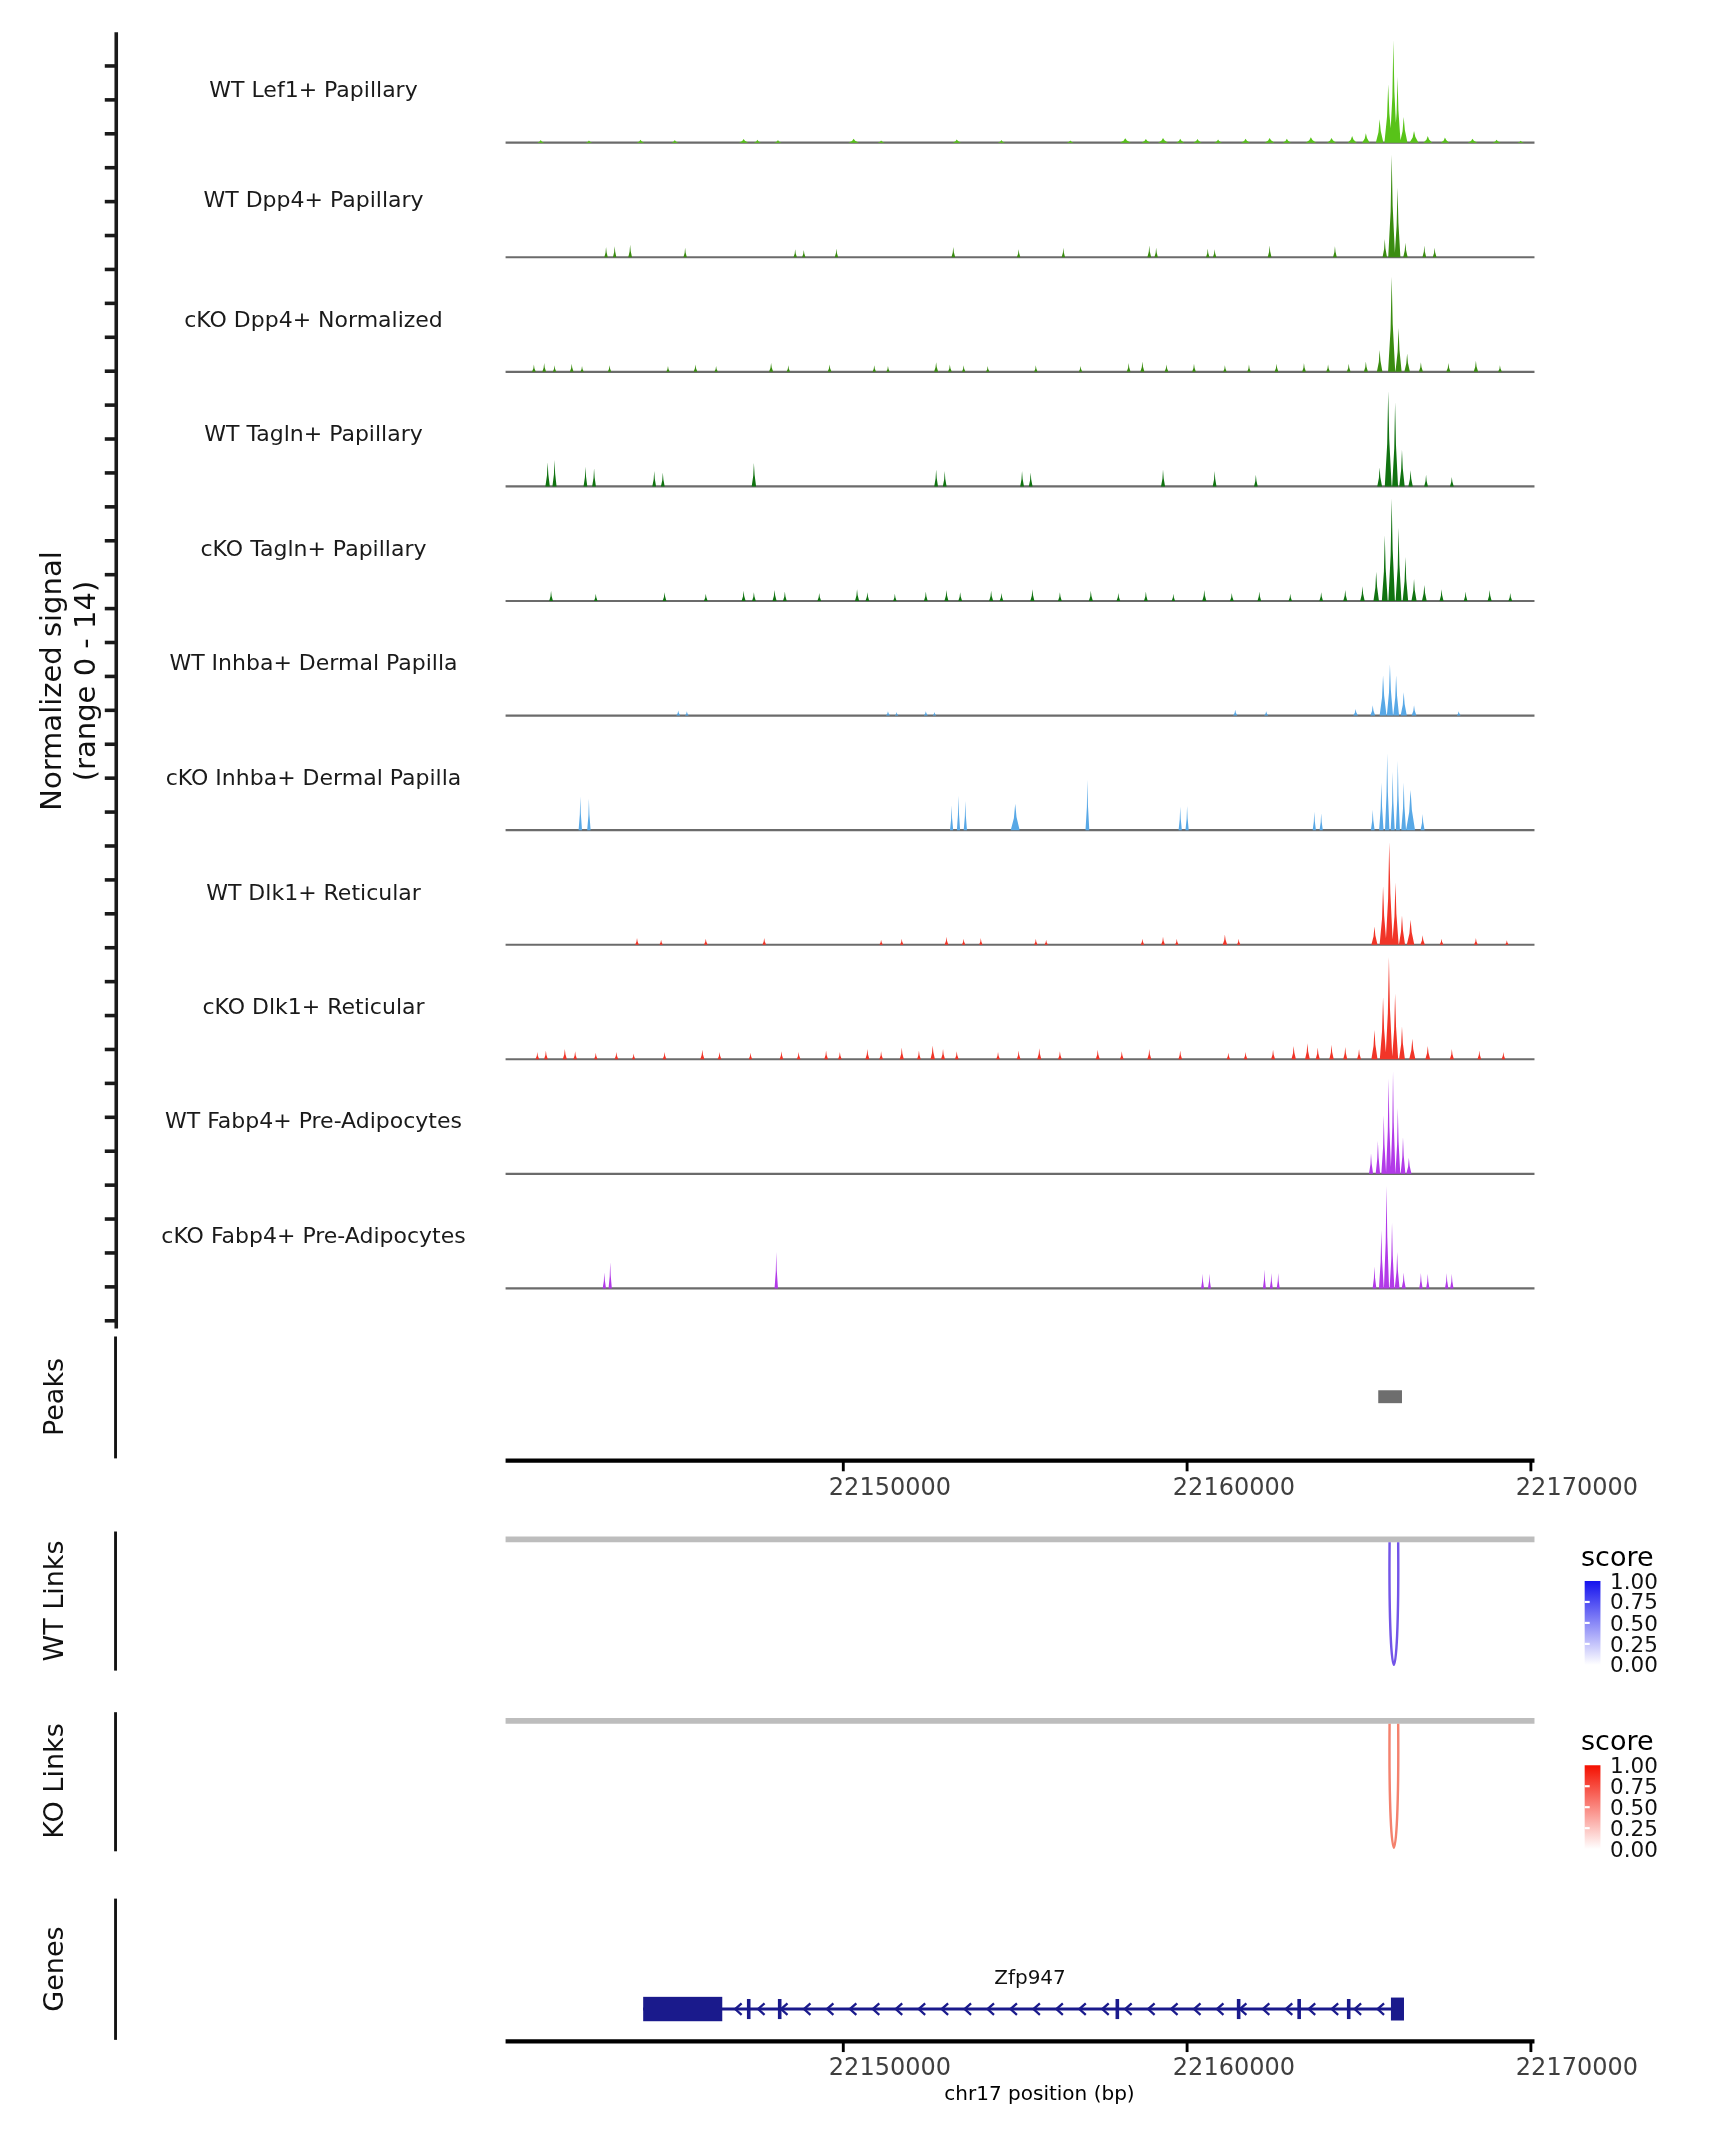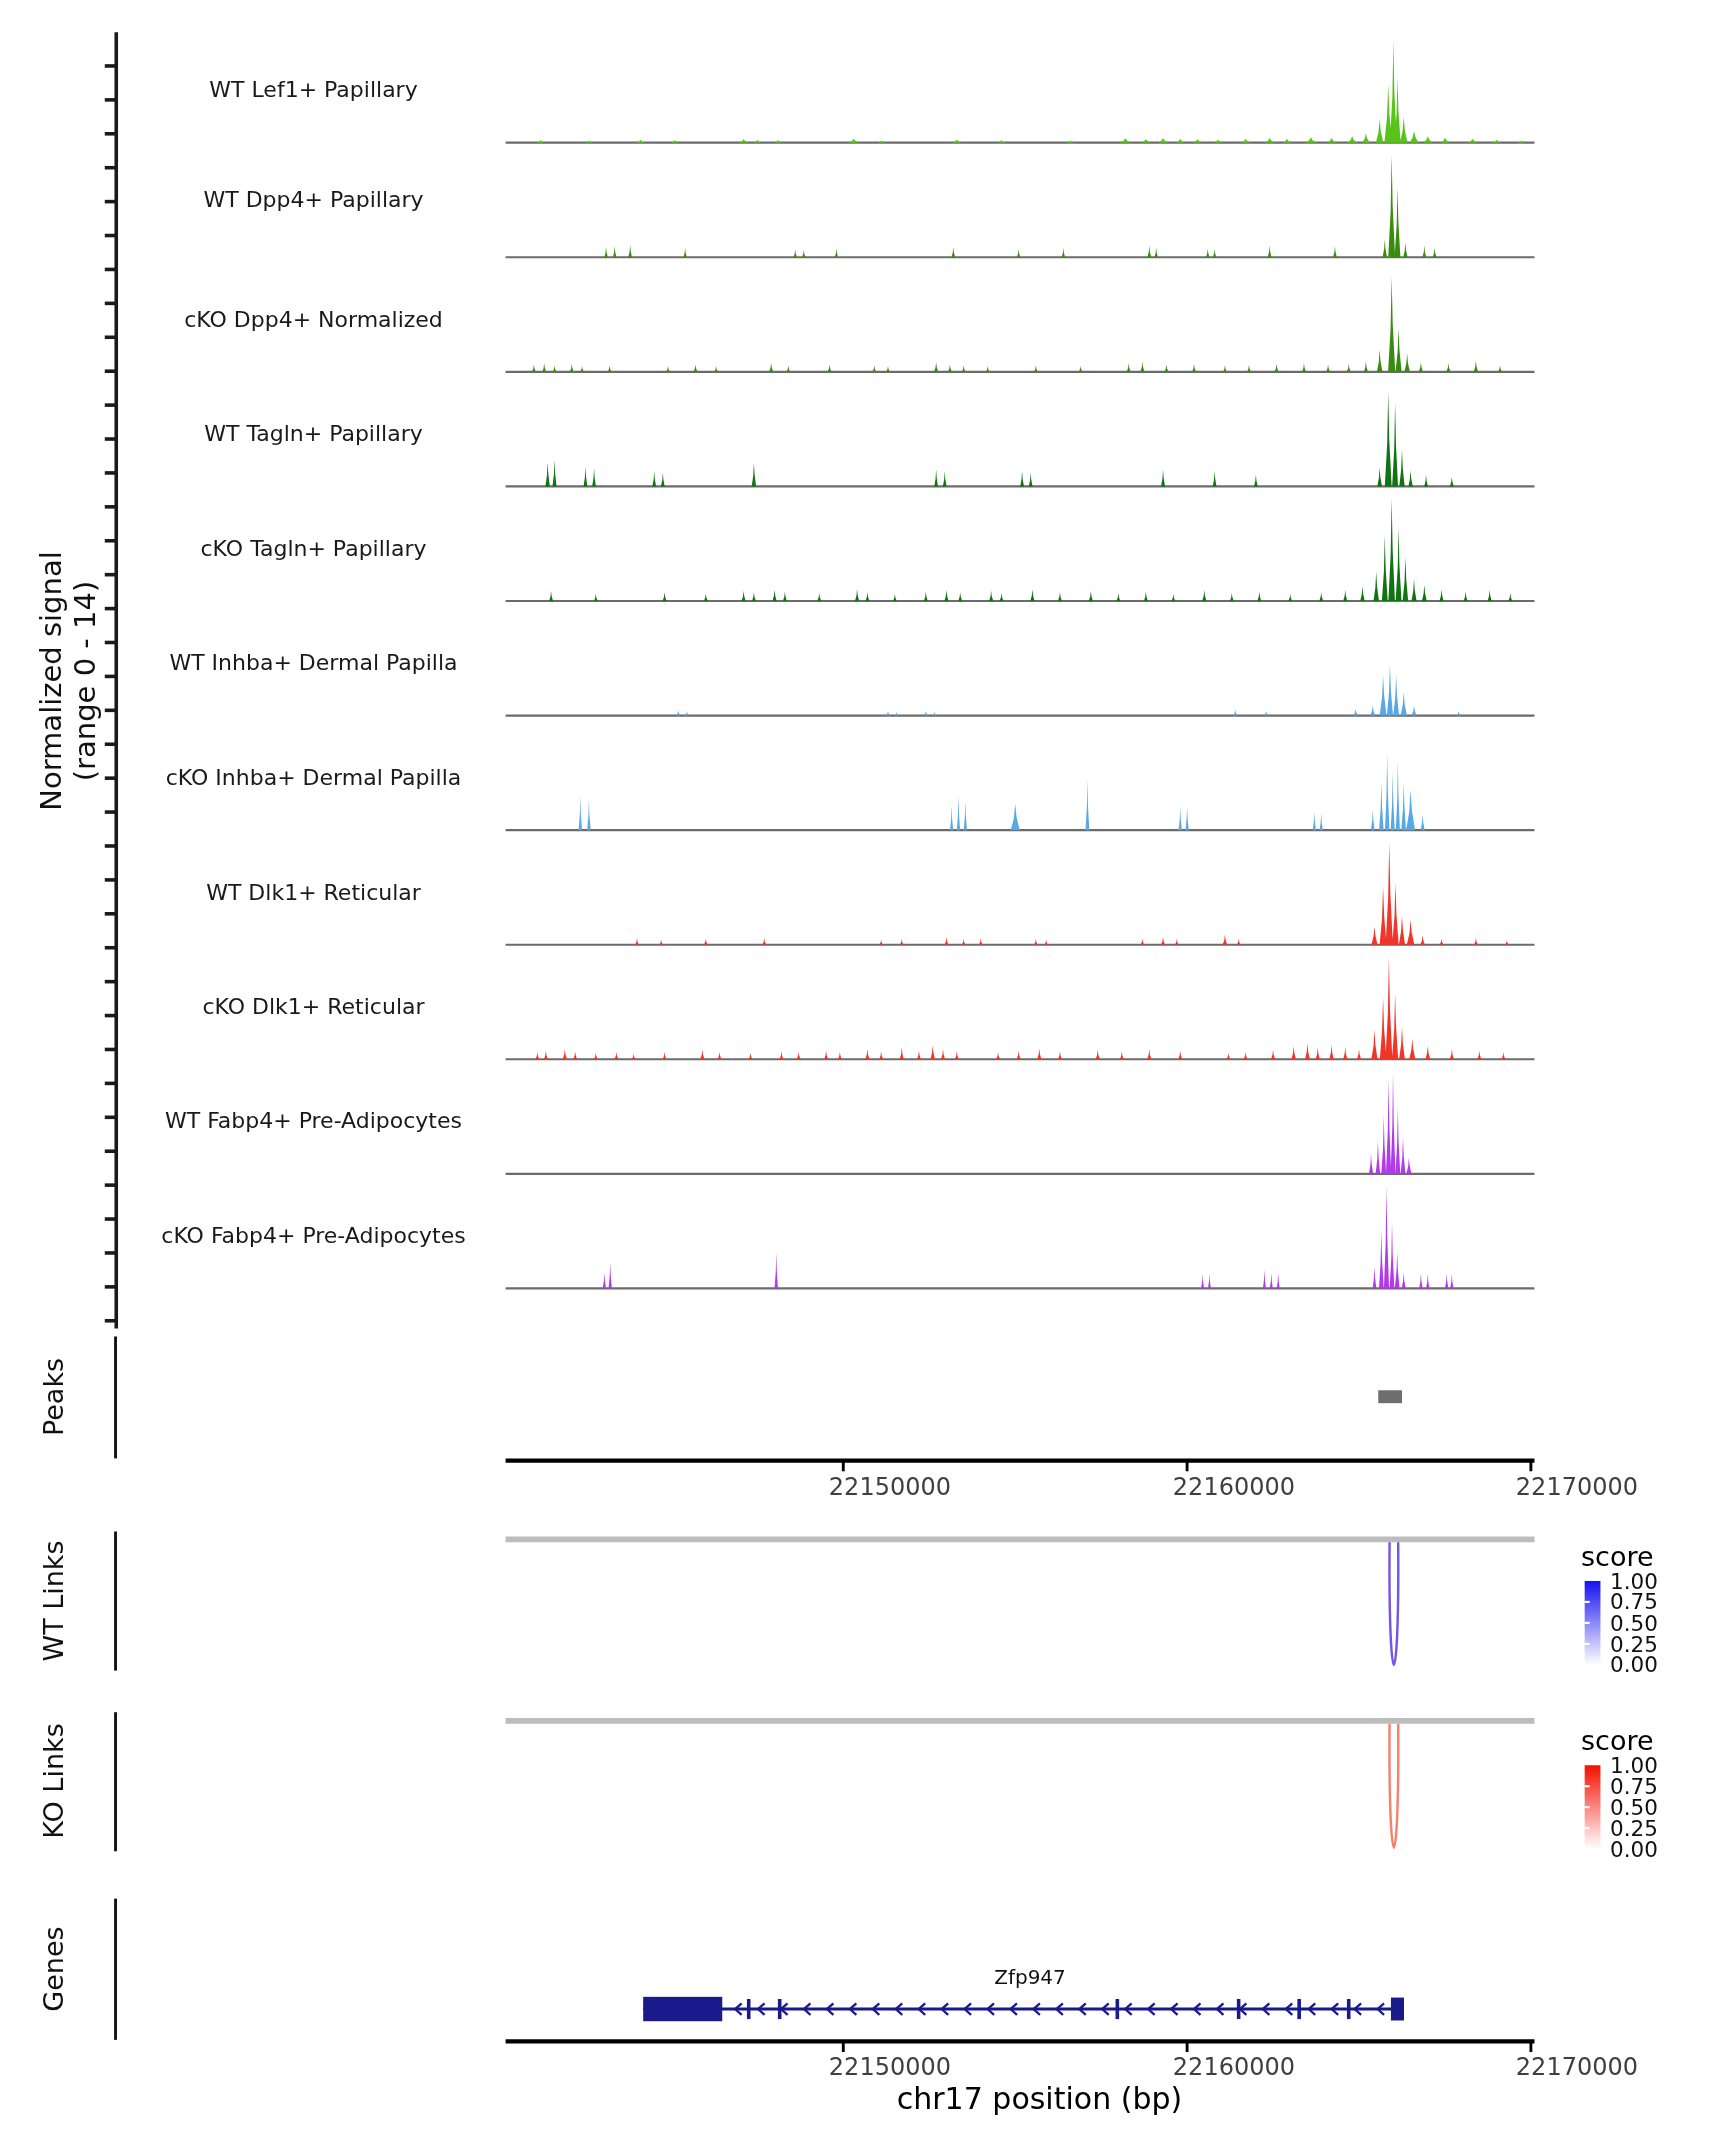--- a/index.html
+++ b/index.html
@@ -5,21 +5,21 @@
   html,body{margin:0;padding:0;background:#fff;}
   #figure{position:relative;width:1721px;height:2151px;background:#ffffff;overflow:hidden;
           font-family:"DejaVu Sans","Liberation Sans",sans-serif;}
   #gfx{position:absolute;left:0;top:0;}
   .track-label{position:absolute;width:473px;text-align:center;font-size:22px;color:#1a1a1a;white-space:nowrap;}
   .tick-label{position:absolute;width:215px;text-align:right;font-size:24px;color:#3f3f3f;white-space:nowrap;}
   .vlabel{position:absolute;font-size:27px;color:#111;white-space:nowrap;
           transform:translate(-50%,-50%) rotate(-90deg);}
   .ylabel{position:absolute;font-size:29px;color:#111;text-align:center;line-height:34px;white-space:nowrap;
           transform:translate(-50%,-50%) rotate(-90deg);}
-  .axis-title{position:absolute;width:645px;text-align:center;font-size:30px;color:#000;}
+  .axis-title{position:absolute;width:645px;text-align:center;font-size:20px;color:#000;}
   .legend-title{position:absolute;width:172px;text-align:left;font-size:27px;color:#000;}
   .legend-tick{position:absolute;width:100px;text-align:left;font-size:21.5px;color:#111;}
   .gene-label{position:absolute;width:172px;text-align:center;font-size:20px;color:#111;}
 </style>
 </head>
 <body>
 
 <div id="figure">
   <svg id="gfx" width="1721" height="2151" viewBox="0 0 2400 3000">
     <defs>

